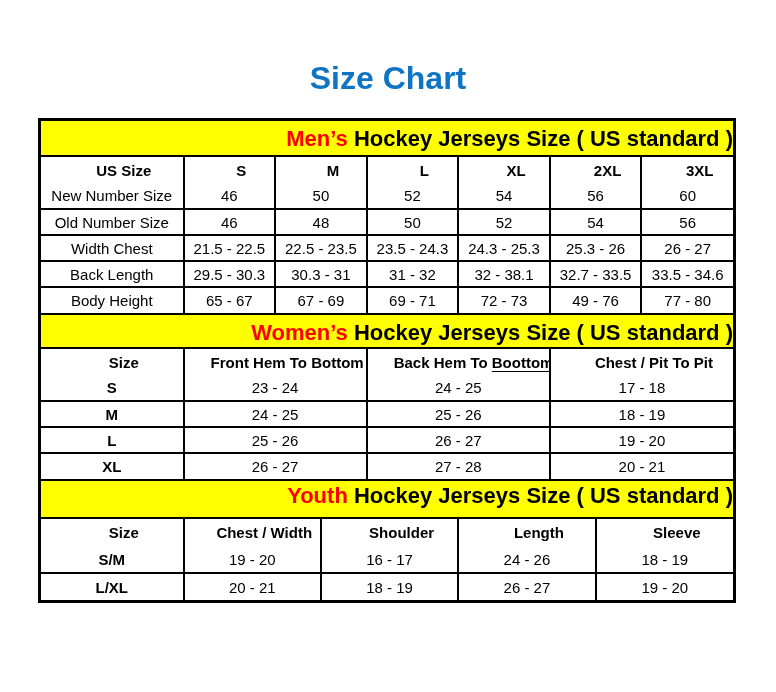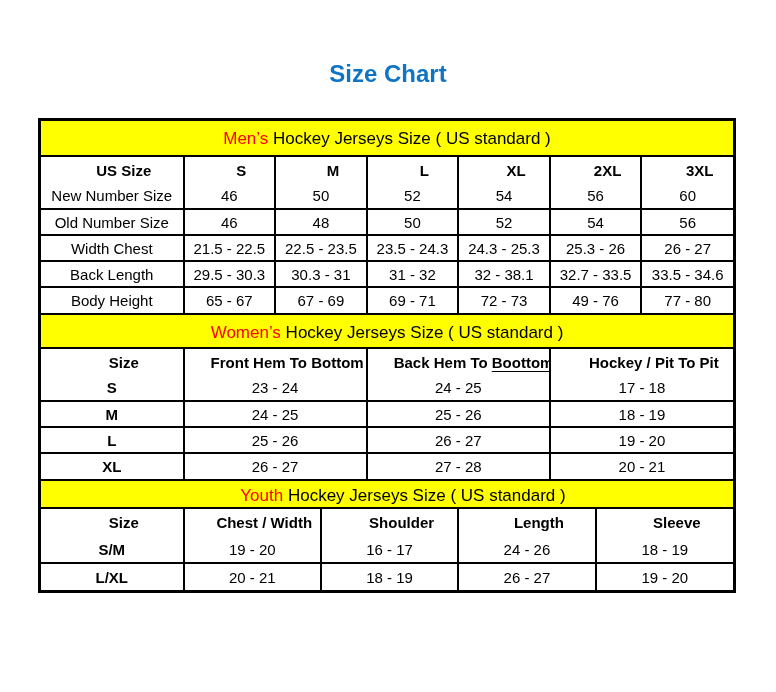--- a/index.html
+++ b/index.html
@@ -15,46 +15,46 @@
     width: 776px;
     height: 692px;
     font-family: "Liberation Sans", sans-serif;
     color: var(--c-text);
     overflow: hidden;
     position: relative;
   }
   .title {
     margin-top: 60px;
     text-align: center;
-    font-size: 24px;
+    font-size: 32px;
     font-weight: 700;
     color: var(--c-title);
     letter-spacing: 0px;
   }
   .chart {
     position: absolute;
     left: 38px;
     top: 118px;
     width: 698px;
     border: 3px solid var(--c-border);
     background: #ffffff;
   }
   .band {
     background: var(--c-band-bg);
-    text-align: center;
-    font-size: 17px;
-    font-weight: 400;
+    text-align: right;
+    font-size: 22px;
+    font-weight: 700;
     height: 36px;
     line-height: 36px;
     border-top: 2px solid var(--c-border);
     border-bottom: 2px solid var(--c-border);
     white-space: nowrap;
   }
   .band:first-child { border-top: 0; }
-  .band-youth { height: 30px; line-height: 30px; padding-left: 32px; }
+  .band-youth { height: 40px; line-height: 30px; padding-left: 32px; }
   .band-highlight { color: var(--c-highlight); }
   .tbl {
     width: 100%;
     border-collapse: collapse;
     table-layout: fixed;
   }
   .tbl th, .tbl td {
     border: 2px solid var(--c-border);
     text-align: center;
     vertical-align: middle;
@@ -164,21 +164,21 @@
         <col style="width: 20.6%;">
         <col>
         <col>
         <col>
       </colgroup>
       <thead>
         <tr>
           <th>Size</th>
           <th>Front Hem To Bottom</th>
           <th>Back Hem To <span class="wavy">Boottom</span></th>
-          <th>Hockey / Pit To Pit</th>
+          <th>Chest / Pit To Pit</th>
         </tr>
       </thead>
       <tbody>
         <tr>
           <td class="row-label">S</td>
           <td>23 - 24</td>
           <td>24 - 25</td>
           <td>17 - 18</td>
         </tr>
         <tr>

